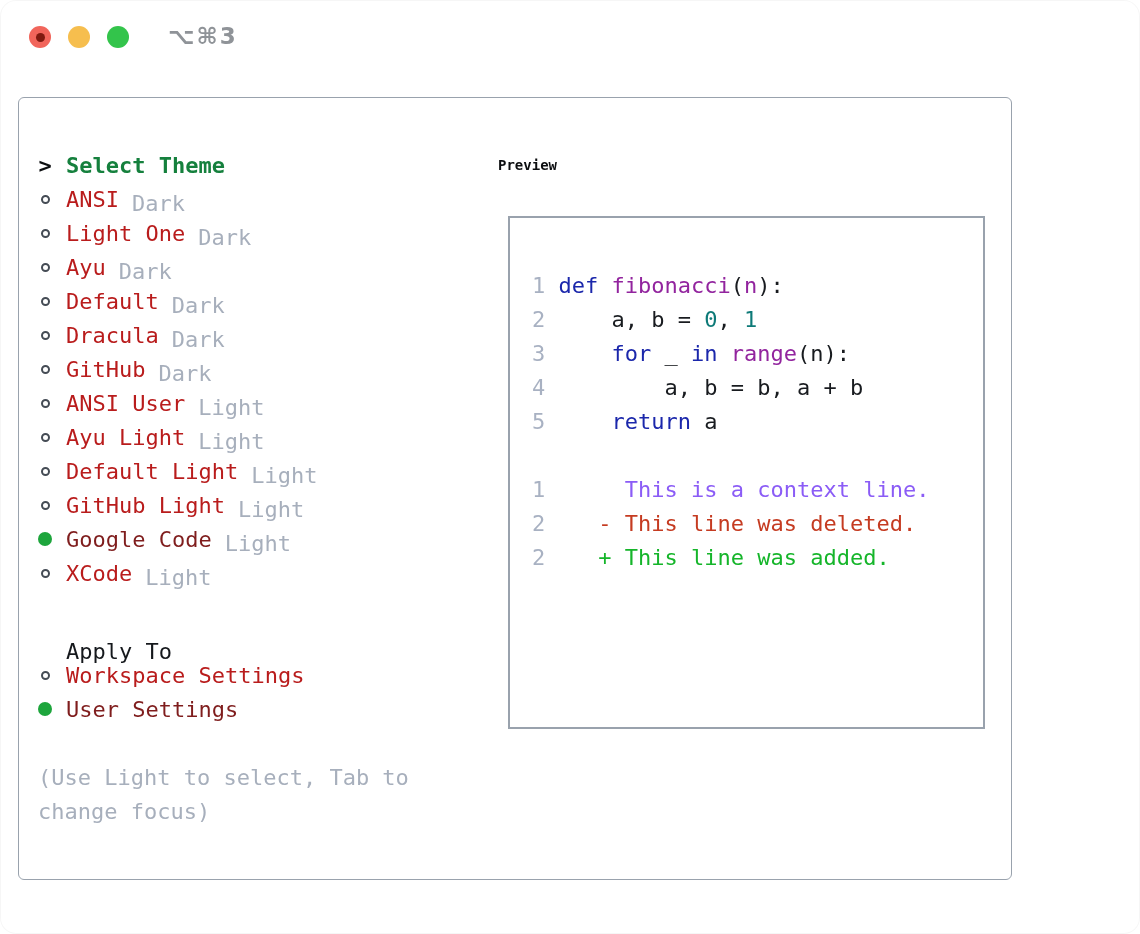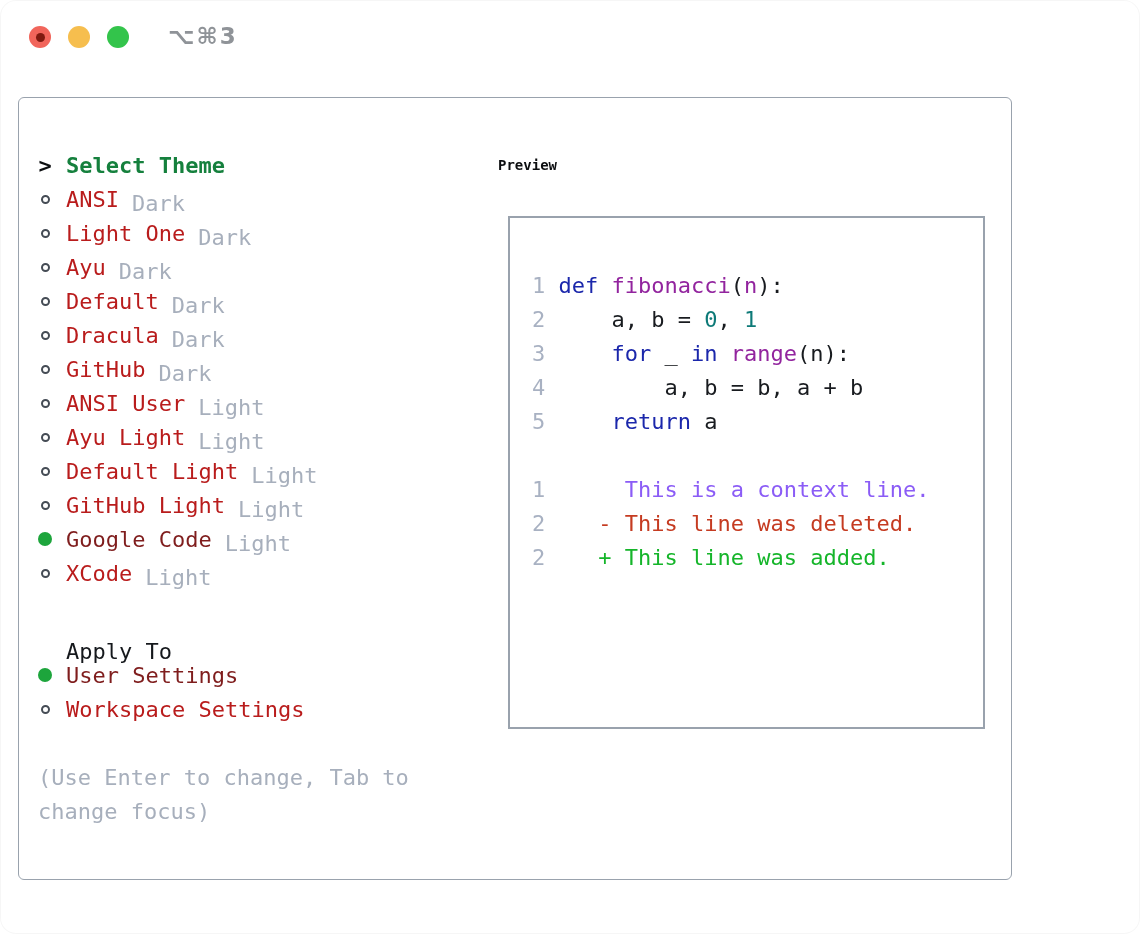--- a/index.html
+++ b/index.html
@@ -102,27 +102,27 @@
       </div>
 
     <div class="row"></div>
 
     <div class="row">
       <span class="marker"></span>
       <span class="subhdr">Apply To</span>
     </div>
 
     <div>
+        <div class="row"><span class="marker"><span class="dot-open"></span></span><span class="t-name">Workspace Settings</span></div>
         <div class="row"><span class="marker"><span class="dot-filled"></span></span><span class="t-name green">User Settings</span></div>
-        <div class="row"><span class="marker"><span class="dot-open"></span></span><span class="t-name">Workspace Settings</span></div>
       </div>
 
     <div class="row"></div>
 
-    <div class="row help">(Use Enter to change, Tab to</div>
+    <div class="row help">(Use Light to select, Tab to</div>
     <div class="row help">change focus)</div>
   </div>
 
   <div class="preview-label">Preview</div>
   <div class="preview-box">
     <div class="code"><div class="cl"><span class="ln">1</span> <span class="kw">def</span><span class="pl"> </span><span class="fn">fibonacci</span><span class="pl">(</span><span class="fn">n</span><span class="pl">):</span></div><div class="cl"><span class="ln">2</span> <span class="pl">    a, b = </span><span class="nm">0</span><span class="pl">, </span><span class="nm">1</span></div><div class="cl"><span class="ln">3</span> <span class="pl">    </span><span class="kw">for</span><span class="pl"> _ </span><span class="kw">in</span><span class="pl"> </span><span class="fn">range</span><span class="pl">(n):</span></div><div class="cl"><span class="ln">4</span> <span class="pl">        a, b = b, a + b</span></div><div class="cl"><span class="ln">5</span> <span class="pl">    </span><span class="kw">return</span><span class="pl"> a</span></div><div class="cl"></div><div class="cl diff-context"><span class="ln">1</span>    <span class="mk">  </span><span class="dt">This is a context line.</span></div><div class="cl diff-deleted"><span class="ln">2</span>    <span class="mk">- </span><span class="dt">This line was deleted.</span></div><div class="cl diff-added"><span class="ln">2</span>    <span class="mk">+ </span><span class="dt">This line was added.</span></div></div>
   </div>
 
 </div>
 

